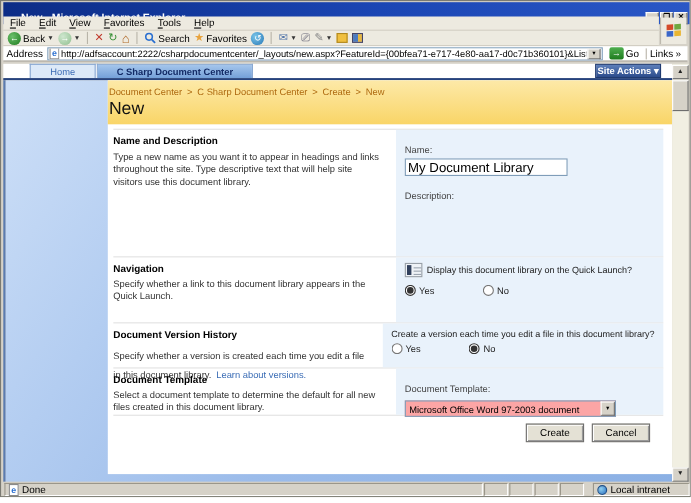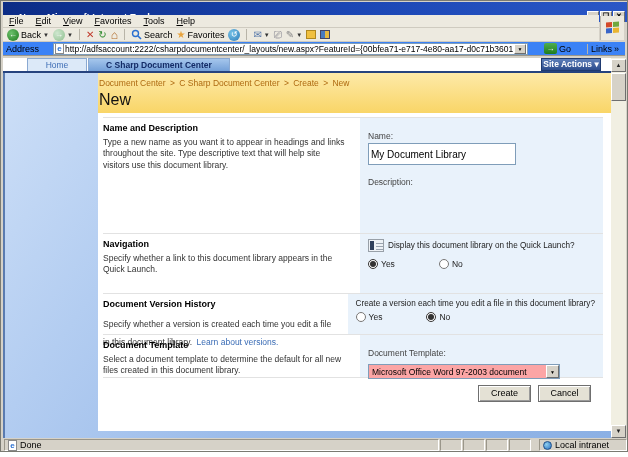--- a/index.html
+++ b/index.html
@@ -39,22 +39,22 @@
   .circ { display:inline-flex; width:12px; height:12px; border-radius:50%; align-items:center; justify-content:center;
     color:#fff; font-size:8px; line-height:1; }
   .circ.back { background:radial-gradient(circle at 35% 35%, #6cc06c, #1d7a1d); }
   .circ.fwd  { background:radial-gradient(circle at 35% 35%, #cfe7cf, #8fbf8f); }
   .circ.hist { background:radial-gradient(circle at 35% 35%, #79c4e8, #2a7ab8); }
   .tbtn { display:inline-flex; align-items:center; gap:2px; color:#000; }
   .caret { font-size:6px; color:#333; }
   .glyph { font-size:10px; line-height:1; }
 
   
-  .addressbar { position:absolute; left:2px; top:41px; right:2px; height:14px; background:#3b82f6;
-    display:flex; align-items:center; gap:14px; padding:0 3px; border-bottom:1px solid #9a968a; }
+  .addressbar { position:absolute; left:2px; top:41px; right:2px; height:14px; background:#ffffff;
+    display:flex; align-items:center; gap:4px; padding:0 3px; border-bottom:1px solid #9a968a; }
   .addr-label { font-size:9px; }
   .addr-label::first-letter { text-decoration:none; }
   .addr-field { flex:1; height:12px; background:#fff; border:1px solid #7F9DB9; display:flex; align-items:center; padding:0 1px; overflow:hidden; }
   .addr-field input { border:none; outline:none; flex:1; font-size:8.5px; font-family:"Liberation Sans",sans-serif; color:#000; height:10px; padding:0 1px; }
   .drop-btn { width:12px; height:10px; background:#D6D2C8; border:1px solid; border-color:#fff #6e6e6e #6e6e6e #fff;
     font-size:5px; line-height:8px; text-align:center; }
   .go-btn { display:flex; align-items:center; gap:2px; font-size:9px; padding:0 2px; }
   .go-arrow { display:inline-block; width:13px; height:11px; background:linear-gradient(#4fae4f,#1e7c1e); border-radius:2px;
     color:#fff; font-size:8px; line-height:11px; text-align:center; }
   .links { display:flex; align-items:center; gap:2px; font-size:9px; padding:0 3px; border-left:1px solid #b8b4a8; }
@@ -80,21 +80,21 @@
   .breadcrumb span { margin-right:2px; }
   .page-title { font-size:16px; color:#111; margin-top:3px; }
 
   .formwrap { position:absolute; left:5px; top:44px; width:500px; }
   .frow { display:flex; border-top:1px solid #E2E2E2; }
   .lcell { width:257px; padding:5px 12px 0 0; }
   .rcell { flex:1; background:#E9F2FB; padding:5px 8px 5px 8px; }
   .sect-h { font-size:9px; font-weight:bold; color:#000; margin-bottom:4px; }
   .sect-d { font-size:8.5px; color:#333; line-height:1.35; }
   .flabel { font-size:8.5px; color:#444; margin-bottom:2px;margin-top:8px; }
-  .txtinput { width:148px; height:22px; border:1px solid #7F9DB9; font-size:10px; font-family:"Liberation Sans",sans-serif; padding:4px 2px; outline:none; }
+  .txtinput { width:148px; height:16px; border:1px solid #7F9DB9; font-size:12px; font-family:"Liberation Sans",sans-serif; padding:4px 2px; outline:none; }
   .fakearea { position:relative; width:154px; height:44px; background:#fff; border:1px solid #7F9DB9; }
   .fakearea .txt { position:absolute; left:2px; top:1px; right:14px; font-size:8.5px; color:#000; }
   .vscroll { position:absolute; right:0; top:0; bottom:0; width:12px; background:#F1EFE2; border-left:1px solid #d0ccc0; }
   .sbtn { position:absolute; left:0; width:11px; height:10px; background:#D6D2C8; border:1px solid; border-color:#fff #6e6e6e #6e6e6e #fff;
     font-size:5px; text-align:center; line-height:9px; color:#222; }
   .sbtn.up { top:0; } .sbtn.down { bottom:0; }
   .qrow { display:flex; align-items:center; gap:4px; }
   .question { font-size:8.2px; color:#222; white-space:nowrap; }
   .radios { display:flex; align-items:flex-end; margin-top:7px; font-size:8.5px; color:#222; }
   .radios label { margin-right:4px; display:flex; align-items:center; gap:3px; }

